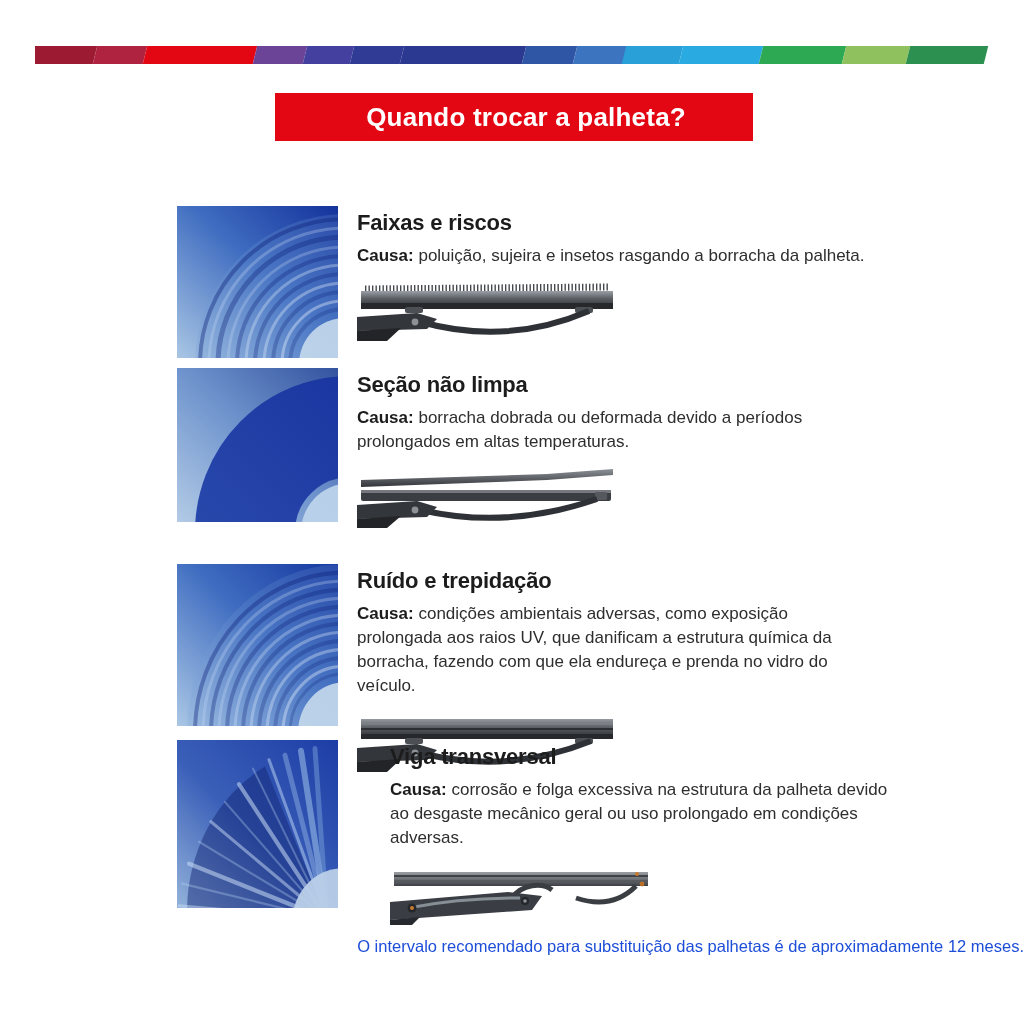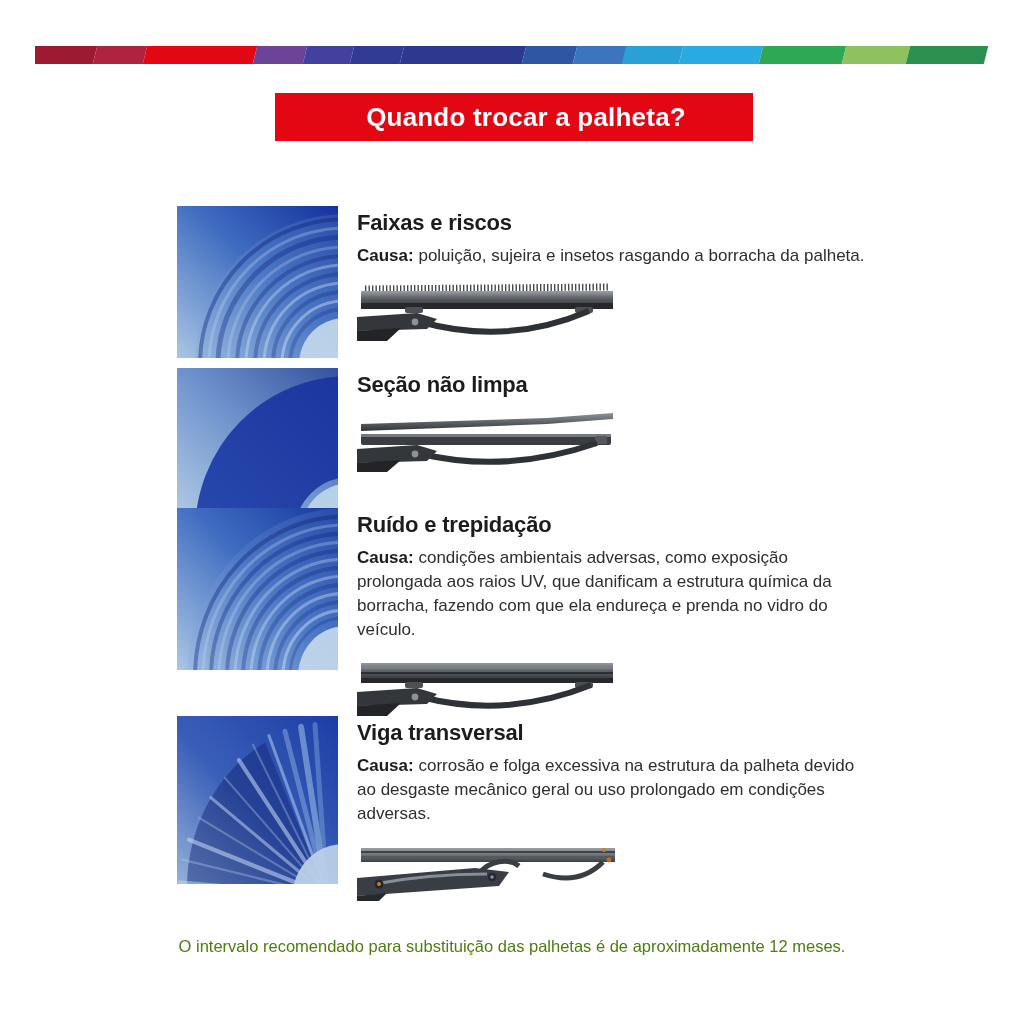--- a/index.html
+++ b/index.html
@@ -17,35 +17,35 @@
 
   
   .banner {
     position: absolute; left: 275px; top: 93px; width: 478px; height: 48px;
     background: #E30613; color: #ffffff; display: flex; align-items: center; justify-content: center;
     font-size: 26px; font-weight: 700; letter-spacing: 0.2px; padding-left: 24px;
   }
 
   
   .sec { position: absolute; left: 177px; display: flex; }
-  .sec-1 { top: 198px; margin-top: 8px; } .sec-2 { top: 368px; } .sec-3 { top: 508px; justify-content: center; } .sec-4 { top: 716px; }
+  .sec-1 { top: 198px; margin-top: 8px; } .sec-2 { top: 368px; } .sec-3 { top: 564px; justify-content: center; } .sec-4 { top: 740px; gap: 33px; }
   .thumb { width: 161px; flex-shrink: 0; overflow: hidden; }
   .thumb svg { display: block; width: 100%; height: 100%; }
   .t-1 { height: 152px; } .t-2 { height: 154px; } .t-3 { height: 162px; } .t-4 { height: 168px; }
 
   .sec-body { margin-left: 19px; width: 516px; padding-top: 4px; }
   .sec-title { font-size: 22px; font-weight: 800; color: #1c1c1c; letter-spacing: -0.2px; }
   .sec-cause { margin-top: 8px; font-size: 17px; line-height: 1.42; color: #2e2e2e; }
   .sec-cause b { font-weight: 700; color: #1c1c1c; }
   .wiper { display: block; margin-top: 14px; width: 262px; height: 62px; }
 
   
   .footer {
     position: absolute; left: 0; top: 934px; width: 100%;
-    text-align: center; font-size: 16.5px; line-height: 1.55; color: #4d7c0f;
+    text-align: right; font-size: 16.5px; line-height: 1.55; color: #1d4ed8;
   }
 </style>
 </head>
 <body>
 
 <div class="page">
 
   <div class="color-bar">
       <div class="bar-seg" style="width: 7.1%; background: rgb(156, 27, 51);"></div>
       <div class="bar-seg" style="width: 5.2%; background: rgb(175, 34, 64);"></div>
@@ -133,20 +133,21 @@
               <stop offset="1" stop-color="#2c4cae"></stop>
           </linearGradient>
         </defs>
         <rect width="161" height="152" fill="url(#bg2)"></rect>
         <circle cx="172" cy="162" r="104" fill="none" stroke="url(#band2)" stroke-width="100"></circle>
         <circle cx="172" cy="162" r="48" fill="#bcd3ea" opacity="0.95"></circle>
       </svg>
     </div>
     <div class="sec-body">
       <div class="sec-title">Seção não limpa</div>
+      <div class="sec-cause"><b>Causa:</b> <span>borracha dobrada ou deformada devido a períodos prolongados em altas temperaturas.</span></div>
       <svg class="wiper" viewBox="0 0 262 62">
         <defs>
           <linearGradient id="bladeG2" x1="0" y1="0" x2="0" y2="1">
             <stop offset="0" stop-color="#8e9399"></stop>
               <stop offset="1" stop-color="#303337"></stop>
           </linearGradient>
         </defs>
         <polygon points="4,12 190,6 256,1 256,7 190,12 4,19" fill="url(#bladeG2)"></polygon>
         <rect x="4" y="22" width="250" height="11" rx="2" fill="#3a3d41"></rect>
         <rect x="4" y="22" width="250" height="3" fill="#75797e"></rect>

